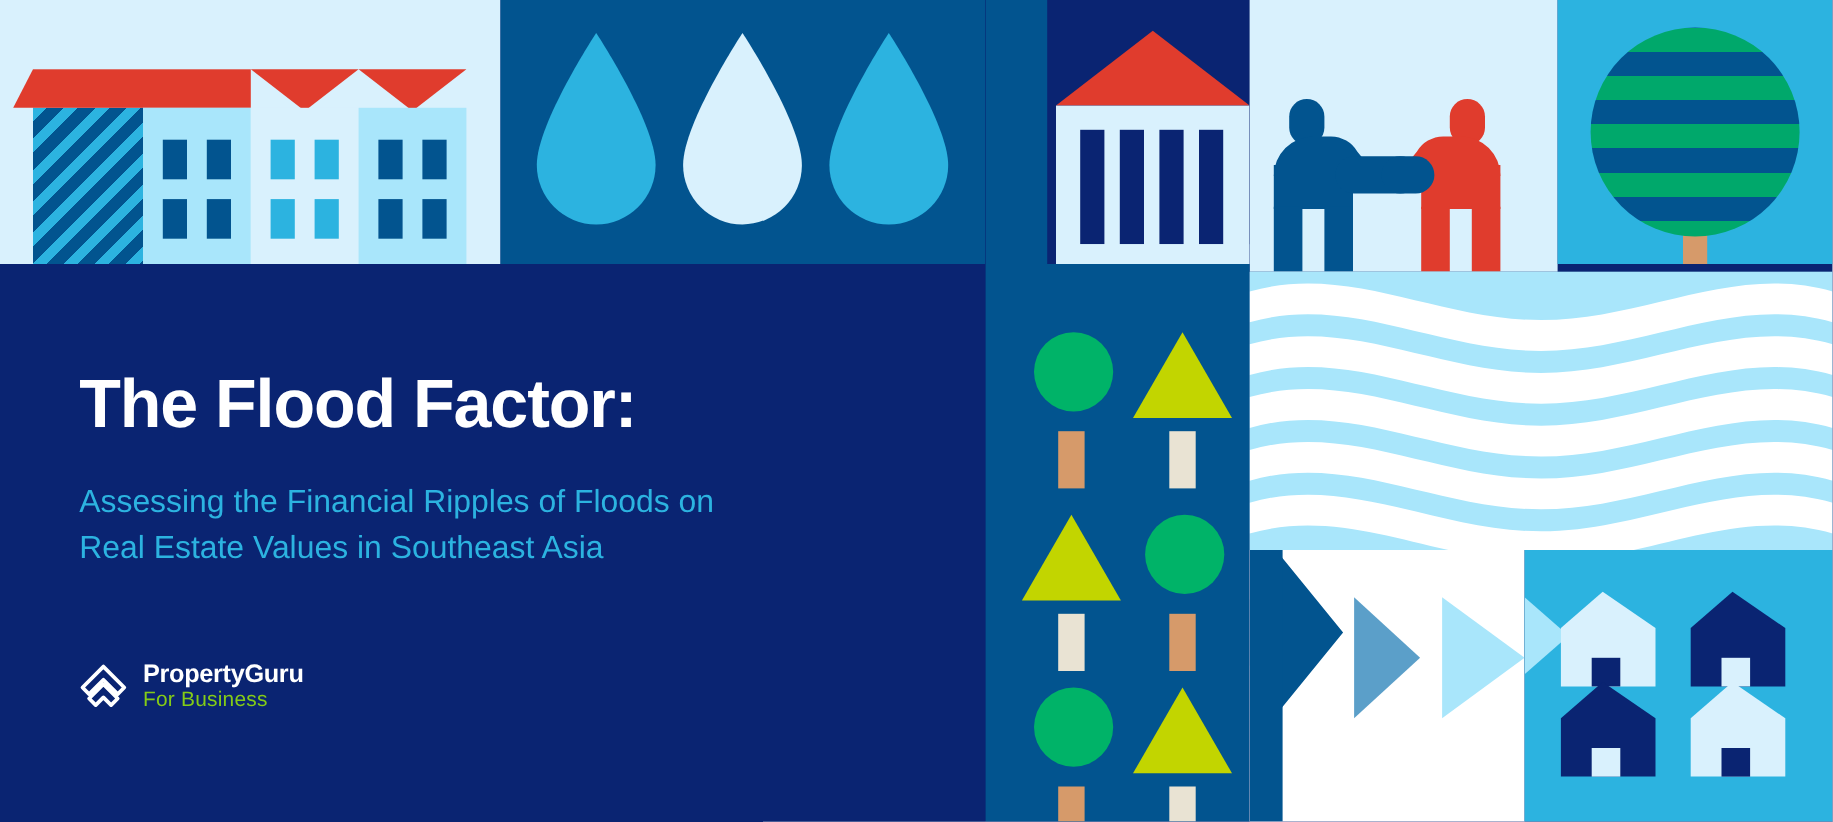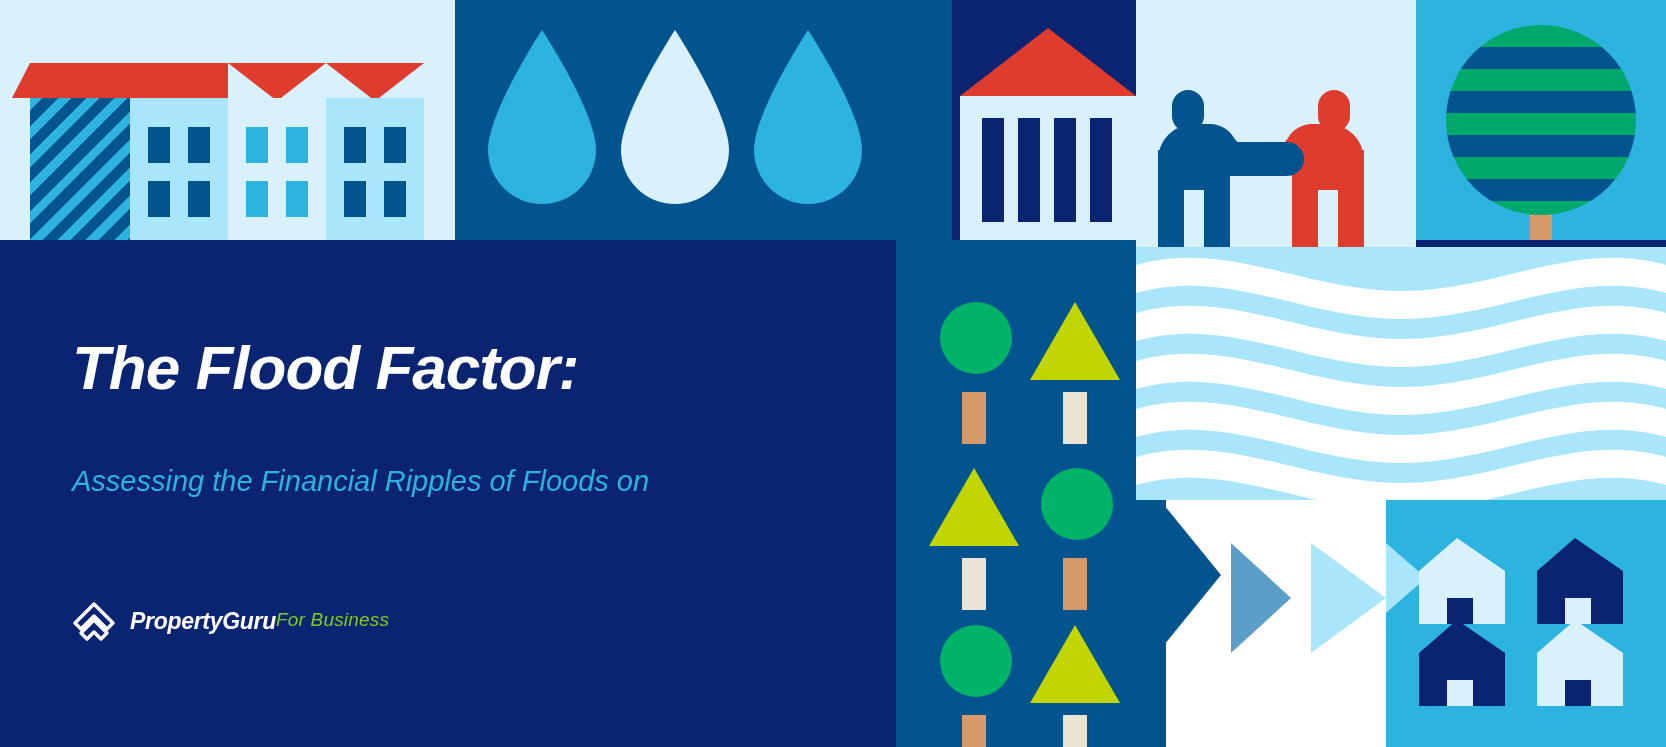--- a/index.html
+++ b/index.html
@@ -1,20 +1,19 @@
 <!DOCTYPE html>
 <html><head>
 <meta charset="utf-8">
 <style>
   html,body{margin:0;padding:0;background:#fff;}
   body{font-family:"Liberation Sans",sans-serif;}
   .canvas{
     position:relative;width:1666px;height:747px;overflow:hidden;
     background:#0a2472;
-    font-style:italic;
   }
   .panel{position:absolute;overflow:hidden;}
 
   
   #p-houses{left:0;top:0;width:455px;height:240px;background:#d9f1fd;}
   #p-drops{left:455px;top:0;width:441px;height:240px;background:#02548f;}
   #p-bank{left:896px;top:0;width:240px;height:240px;background:#0a2472;}
   #p-bank .bankcol{position:absolute;left:0;top:0;width:56px;height:240px;background:#02548f;}
   #p-handshake{left:1136px;top:0;width:280px;height:247px;background:#d9f1fd;}
   #p-tree{left:1416px;top:0;width:250px;height:240px;background:#2cb3e0;}
@@ -44,24 +43,24 @@
   .trunk{position:absolute;background:#d69a6a;}
 
   
   .title{
     position:absolute;left:72px;top:95px;width:800px;
     color:#ffffff;font-size:62px;line-height:1.05;font-weight:bold;
     letter-spacing:-1px;
   }
   .subtitle{
     position:absolute;left:72px;top:195px;width:760px;
-    color:#2cb3e0;font-size:29px;line-height:1.45;font-weight:normal;margin-top:25px;
+    color:#2cb3e0;font-size:29px;line-height:1.45;font-weight:normal;
   }
   .logo{position:absolute;left:72px;top:360px;display:flex;align-items:center;gap:14px;}
-  .logo-text{display:flex;line-height:1.12;}
+  .logo-text{display:flex;flex-direction:column;line-height:1.12;}
   .logo-main{color:#fff;font-size:23px;font-weight:bold;letter-spacing:-0.3px;}
   .logo-sub{color:#84cc16;font-size:19px;font-weight:normal;letter-spacing:0.2px;}
 
   
   .round-tree{position:absolute;border-radius:50%;background:#00b368;}
   .tri-tree{
     position:absolute;width:0;height:0;
     border-left:45px solid transparent;border-right:45px solid transparent;
     border-bottom:78px solid #c2d500;
   }
@@ -150,20 +149,21 @@
 
   <div class="panel" id="p-tree">
     <div class="trunk" style="left:114px;top:200px;width:22px;height:40px;"></div>
     <div class="tree-circle" style="left:30px;top:25px;width:190px;height:190px;"></div>
   </div>
 
   <div class="panel" id="p-title">
     <div class="title">The Flood Factor:</div>
     <div class="subtitle">
       <div>Assessing the Financial Ripples of Floods on</div>
+      <div>Real Estate Values in Southeast Asia</div>
     </div>
     <div class="logo">
       <svg width="44" height="44" viewBox="0 0 44 44">
         <path d="M22 4 L41 23 L35 29 L22 16 L9 29 L3 23 Z" fill="none" stroke="#ffffff" stroke-width="3.4" stroke-linejoin="round"></path>
         <path d="M22 20 L35 33 L29 39 L22 32 L15 39 L9 33 Z" fill="none" stroke="#ffffff" stroke-width="3.4" stroke-linejoin="round"></path>
       </svg>
       <div class="logo-text">
         <span class="logo-main">PropertyGuru</span>
         <span class="logo-sub">For Business</span>
       </div>

